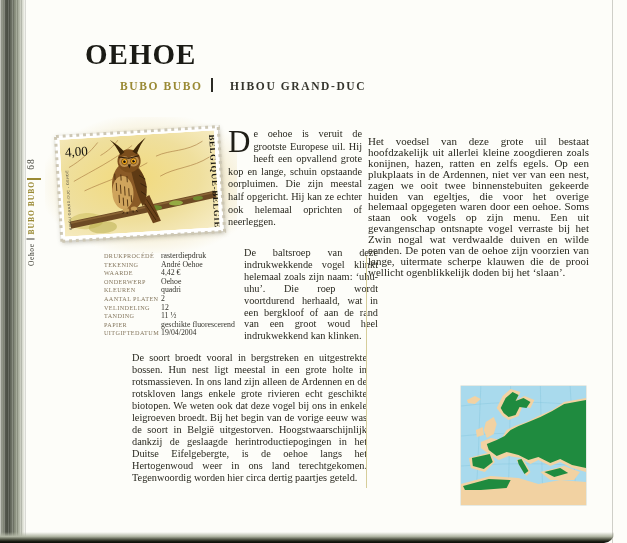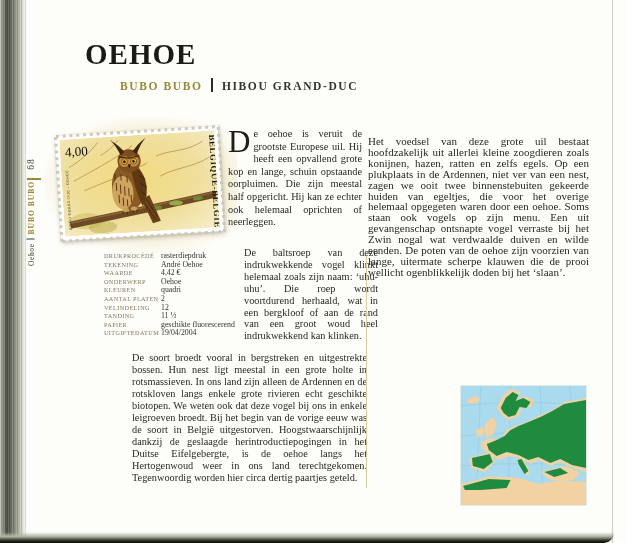--- a/index.html
+++ b/index.html
@@ -35,21 +35,21 @@
   .chapter-label{position:absolute;left:-27px;top:217px;width:120px;height:13px;text-align:center;
     transform:rotate(-90deg);font-size:7.5px;white-space:nowrap;}
   .chapter-label .species{color:#3c3c33;letter-spacing:.6px;}
   .chapter-label .latin{color:var(--color-accent);font-weight:bold;letter-spacing:1px;}
   .chapter-label .vbar{display:inline-block;width:1px;height:8px;background:#3c3c33;margin:0 4px;vertical-align:-1px;}
 
   
   .title{position:absolute;left:85px;top:38px;font-size:29px;font-weight:bold;color:var(--color-title);letter-spacing:1px;}
   .subtitle{position:absolute;left:120px;top:78px;font-size:11.5px;white-space:nowrap;}
   .subtitle .latin{color:var(--color-accent);font-weight:bold;letter-spacing:1.6px;}
-  .subtitle .french{color:#35352d;font-weight:bold;letter-spacing:1.6px;}
+  .subtitle .french{color:#35352d;font-weight:bold;letter-spacing:1.6px;margin-left:8px;}
   .subtitle .vbar{display:inline-block;width:1.5px;height:14px;background:#2a2a24;margin:0 9px;vertical-align:-2px;}
 
   
   .stamp-wrap{position:absolute;left:53px;top:125px;width:176px;height:120px;}
   .stamp-halo{position:absolute;inset:-8px;background:radial-gradient(ellipse at 55% 50%,rgba(244,235,205,.95) 45%,rgba(244,235,205,0) 75%);}
   .stamp{position:absolute;left:5px;top:6px;width:163px;height:105px;background:#fff;
     transform:rotate(-3.5deg);box-shadow:1px 2px 5px rgba(60,55,35,.35);}
   .perf{position:absolute;background-image:radial-gradient(circle,#cdc7b4 1.5px,rgba(0,0,0,0) 1.9px);}
   .perf.t{left:-2px;right:-2px;top:-2.5px;height:5px;background-size:6.8px 5px;background-position:1px 0;}
   .perf.b{left:-2px;right:-2px;bottom:-2.5px;height:5px;background-size:6.8px 5px;background-position:1px 0;}

